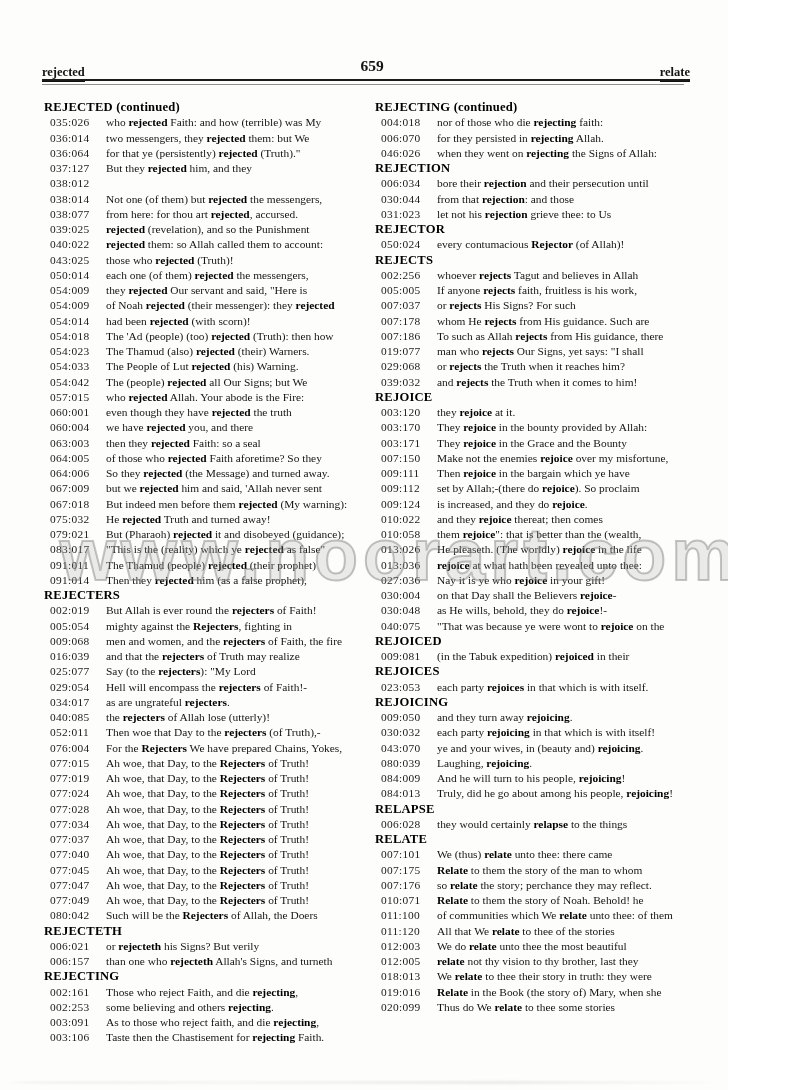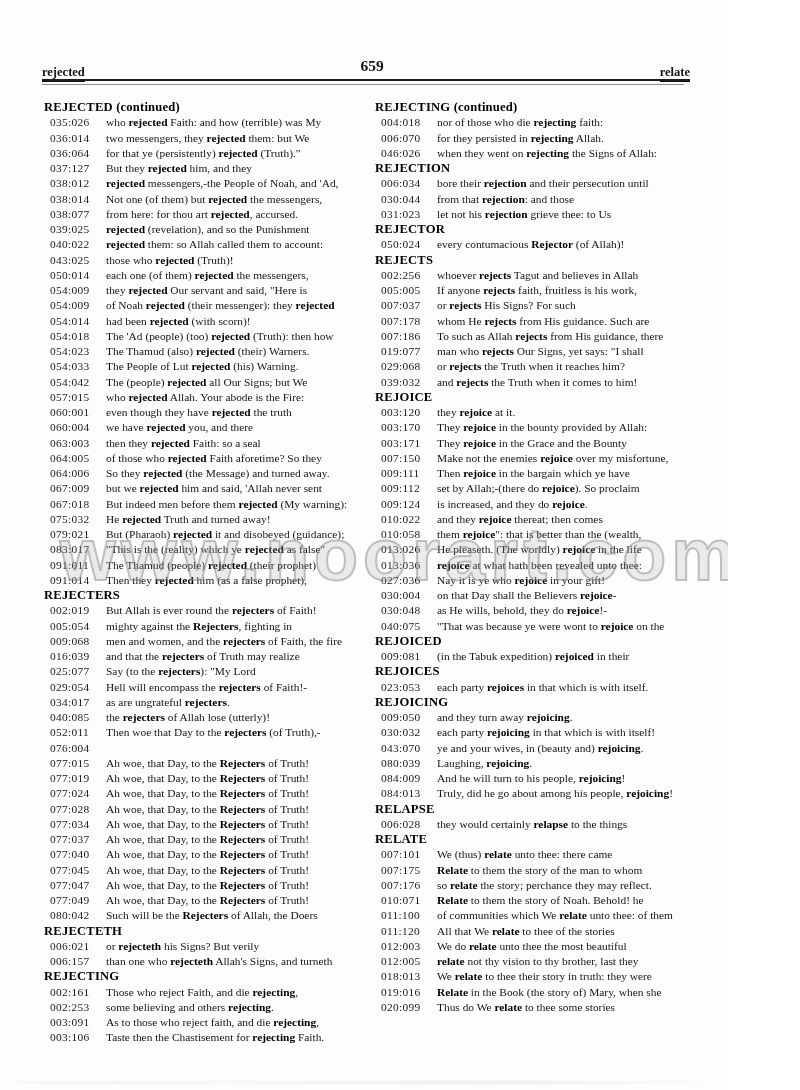--- a/index.html
+++ b/index.html
@@ -96,21 +96,20 @@
         <div class="entry">
           <span class="ref">036:064</span>
           <span class="txt">for that ye (persistently) <b>rejected</b> (Truth)."</span>
         </div>
         <div class="entry">
           <span class="ref">037:127</span>
           <span class="txt">But they <b>rejected</b> him, and they</span>
         </div>
         <div class="entry">
           <span class="ref">038:012</span>
-          <span class="txt"><b>rejected</b> messengers,-the People of Noah, and 'Ad,</span>
         </div>
         <div class="entry">
           <span class="ref">038:014</span>
           <span class="txt">Not one (of them) but <b>rejected</b> the messengers,</span>
         </div>
         <div class="entry">
           <span class="ref">038:077</span>
           <span class="txt">from here: for thou art <b>rejected</b>, accursed.</span>
         </div>
         <div class="entry">
@@ -241,20 +240,21 @@
         <div class="entry">
           <span class="ref">040:085</span>
           <span class="txt">the <b>rejecters</b> of Allah lose (utterly)!</span>
         </div>
         <div class="entry">
           <span class="ref">052:011</span>
           <span class="txt">Then woe that Day to the <b>rejecters</b> (of Truth),-</span>
         </div>
         <div class="entry">
           <span class="ref">076:004</span>
+          <span class="txt">For the <b>Rejecters</b> We have prepared Chains, Yokes,</span>
         </div>
         <div class="entry">
           <span class="ref">077:015</span>
           <span class="txt">Ah woe, that Day, to the <b>Rejecters</b> of Truth!</span>
         </div>
         <div class="entry">
           <span class="ref">077:019</span>
           <span class="txt">Ah woe, that Day, to the <b>Rejecters</b> of Truth!</span>
         </div>
         <div class="entry">

